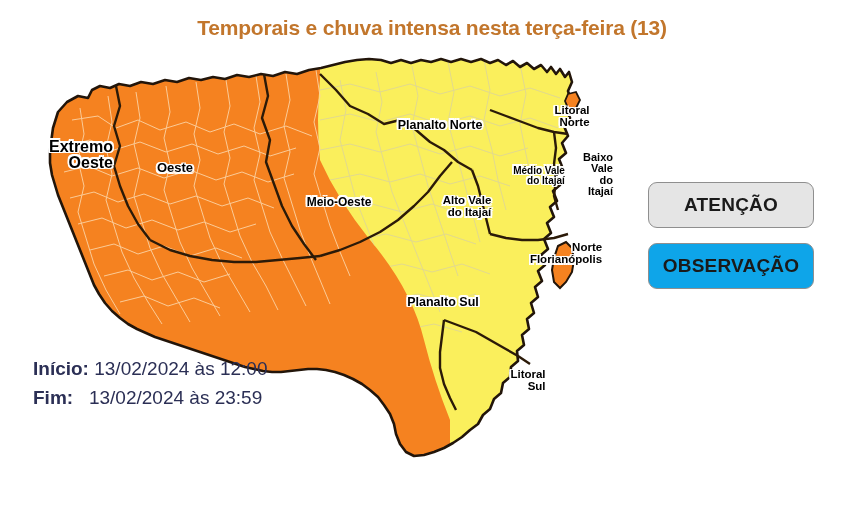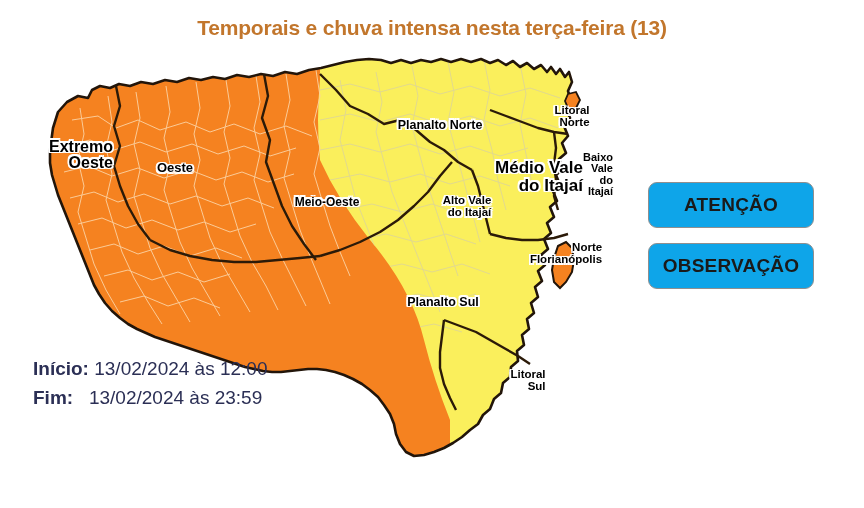--- a/index.html
+++ b/index.html
@@ -307,41 +307,41 @@
       <path d="M538,196 L546,192 L552,198 L554,210 L552,222 L546,232 L540,238 L534,232 L532,220 L534,208 Z" fill="#F58220" stroke="#22150a" stroke-width="2"></path>
 
       <path d="M548,44 L556,42 L560,50 L556,58 L548,58 L545,51 Z" fill="#F58220" stroke="#22150a" stroke-width="1.8"></path>
     </g>
     </svg>
 
     <div id="region-labels">
       <div class="region-label" style="left: 61px; top: 105px; font-size: 16px;">Extremo
 Oeste</div>
       <div class="region-label" style="left: 155px; top: 118px; font-size: 13px;">Oeste</div>
-      <div class="region-label" style="left: 307px; top: 152px; font-size: 12px;">Meio-Oeste</div>
+      <div class="region-label" style="left: 307px; top: 152px; font-size: 12px; padding-left: 24px;">Meio-Oeste</div>
       <div class="region-label" style="left: 420px; top: 75px; font-size: 12.5px;">Planalto Norte</div>
       <div class="region-label" style="left: 447px; top: 157px; font-size: 11.5px;">Alto Vale
 do Itajaí</div>
       <div class="region-label" style="left: 423px; top: 252px; font-size: 12.5px;">Planalto Sul</div>
       <div class="region-label" style="left: 552px; top: 67px; font-size: 11.5px;">Litoral
 Norte</div>
-      <div class="region-label" style="left: 519px; top: 126px; font-size: 17px;">Médio Vale
+      <div class="region-label" style="left: 519px; top: 126px; font-size: 10px;">Médio Vale
 do Itajaí</div>
       <div class="region-label" style="left: 578px; top: 125px; font-size: 11px;">Baixo
 Vale
 do
 Itajaí</div>
       <div class="region-label" style="left: 546px; top: 204px; font-size: 11.5px;">Norte
 Florianópolis</div>
       <div class="region-label" style="left: 508px; top: 331px; font-size: 11.5px;">Litoral
 Sul</div>
     </div>
   </div>
 
 <div id="legend">
-    <div class="legend-box" style="background: #0ea5e9;">ATENÇÃO</div>
+    <div class="legend-box" style="background: #e5e5e5;">ATENÇÃO</div>
     <div class="legend-box" style="background: #0ea5e9;">OBSERVAÇÃO</div>
   </div>
 
 <div id="timing">
   <div class="timing-row"><span class="timing-key">Início:</span><span class="timing-val"> <span>13/02/2024 às 12:00</span></span></div>
   <div class="timing-row"><span class="timing-key">Fim:</span><span class="timing-val">   <span>13/02/2024 às 23:59</span></span></div>
 </div>
 
 </body></html>

